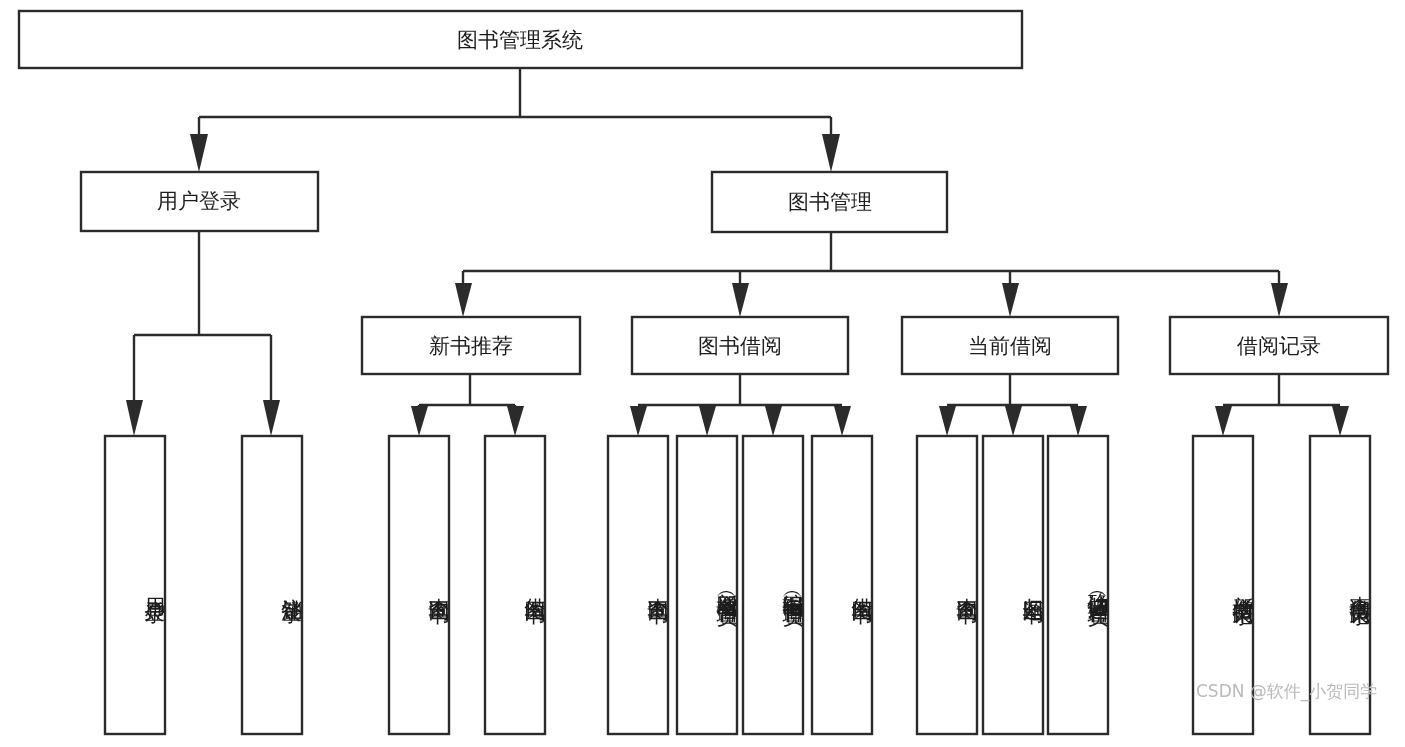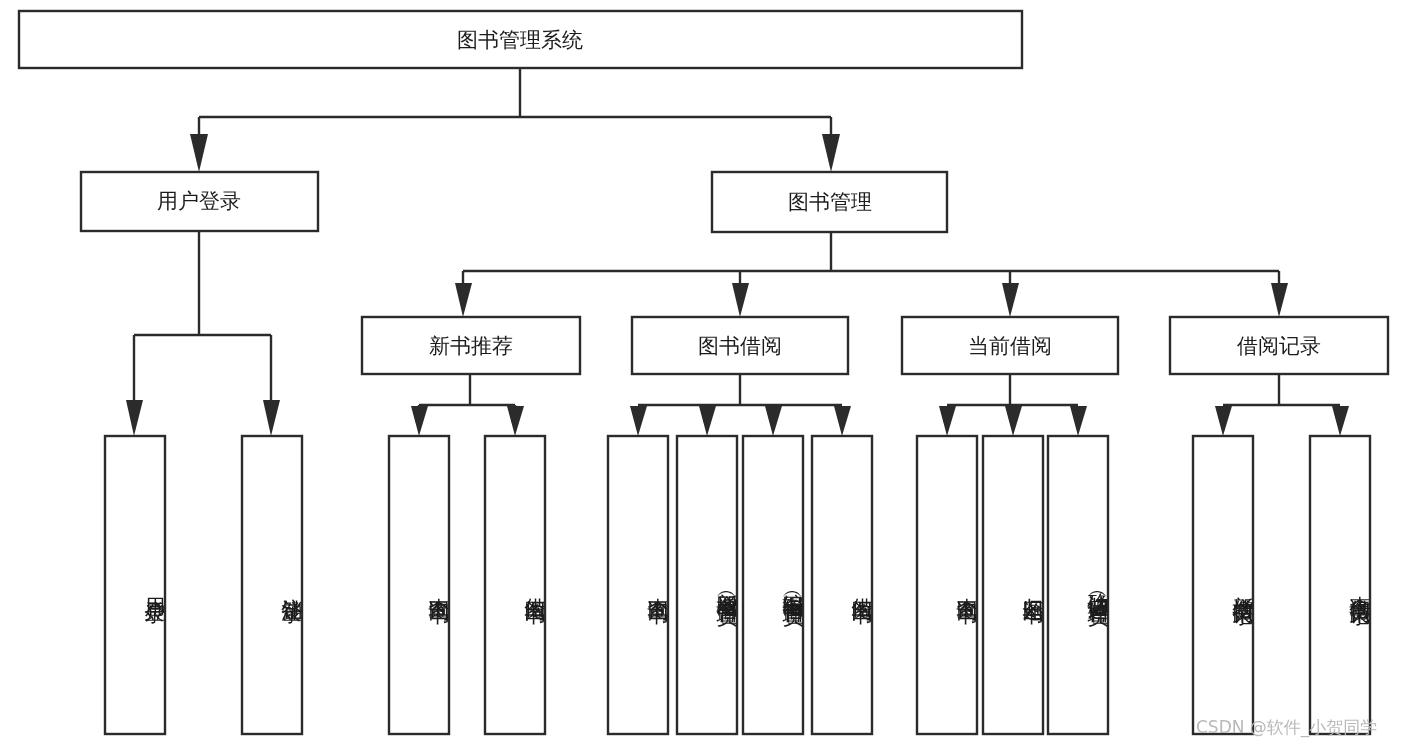--- a/index.html
+++ b/index.html
@@ -194,14 +194,14 @@
   <div class="vlabel" style="left:743px; top:440px; width:60px; height:290px;">编辑图书（管理员）</div>
   <div class="vlabel" style="left:812px; top:436px; width:60px; height:298px;">借阅图书</div>
 
   <div class="vlabel" style="left:917px; top:436px; width:60px; height:298px;">查询图书</div>
   <div class="vlabel" style="left:983px; top:436px; width:60px; height:298px;">归还图书</div>
   <div class="vlabel" style="left:1048px; top:440px; width:60px; height:290px;">确认归还（管理员）</div>
 
   <div class="vlabel" style="left:1193px; top:436px; width:60px; height:298px;">新增借阅记录</div>
   <div class="vlabel" style="left:1310px; top:436px; width:60px; height:298px;">查询借阅记录</div>
 
-  <div class="watermark" style="left:1196px; top:716px;">CSDN @软件_小贺同学</div>
+  <div class="watermark" style="left:1196px; top:680px;">CSDN @软件_小贺同学</div>
 </div>
 
 </body></html>

